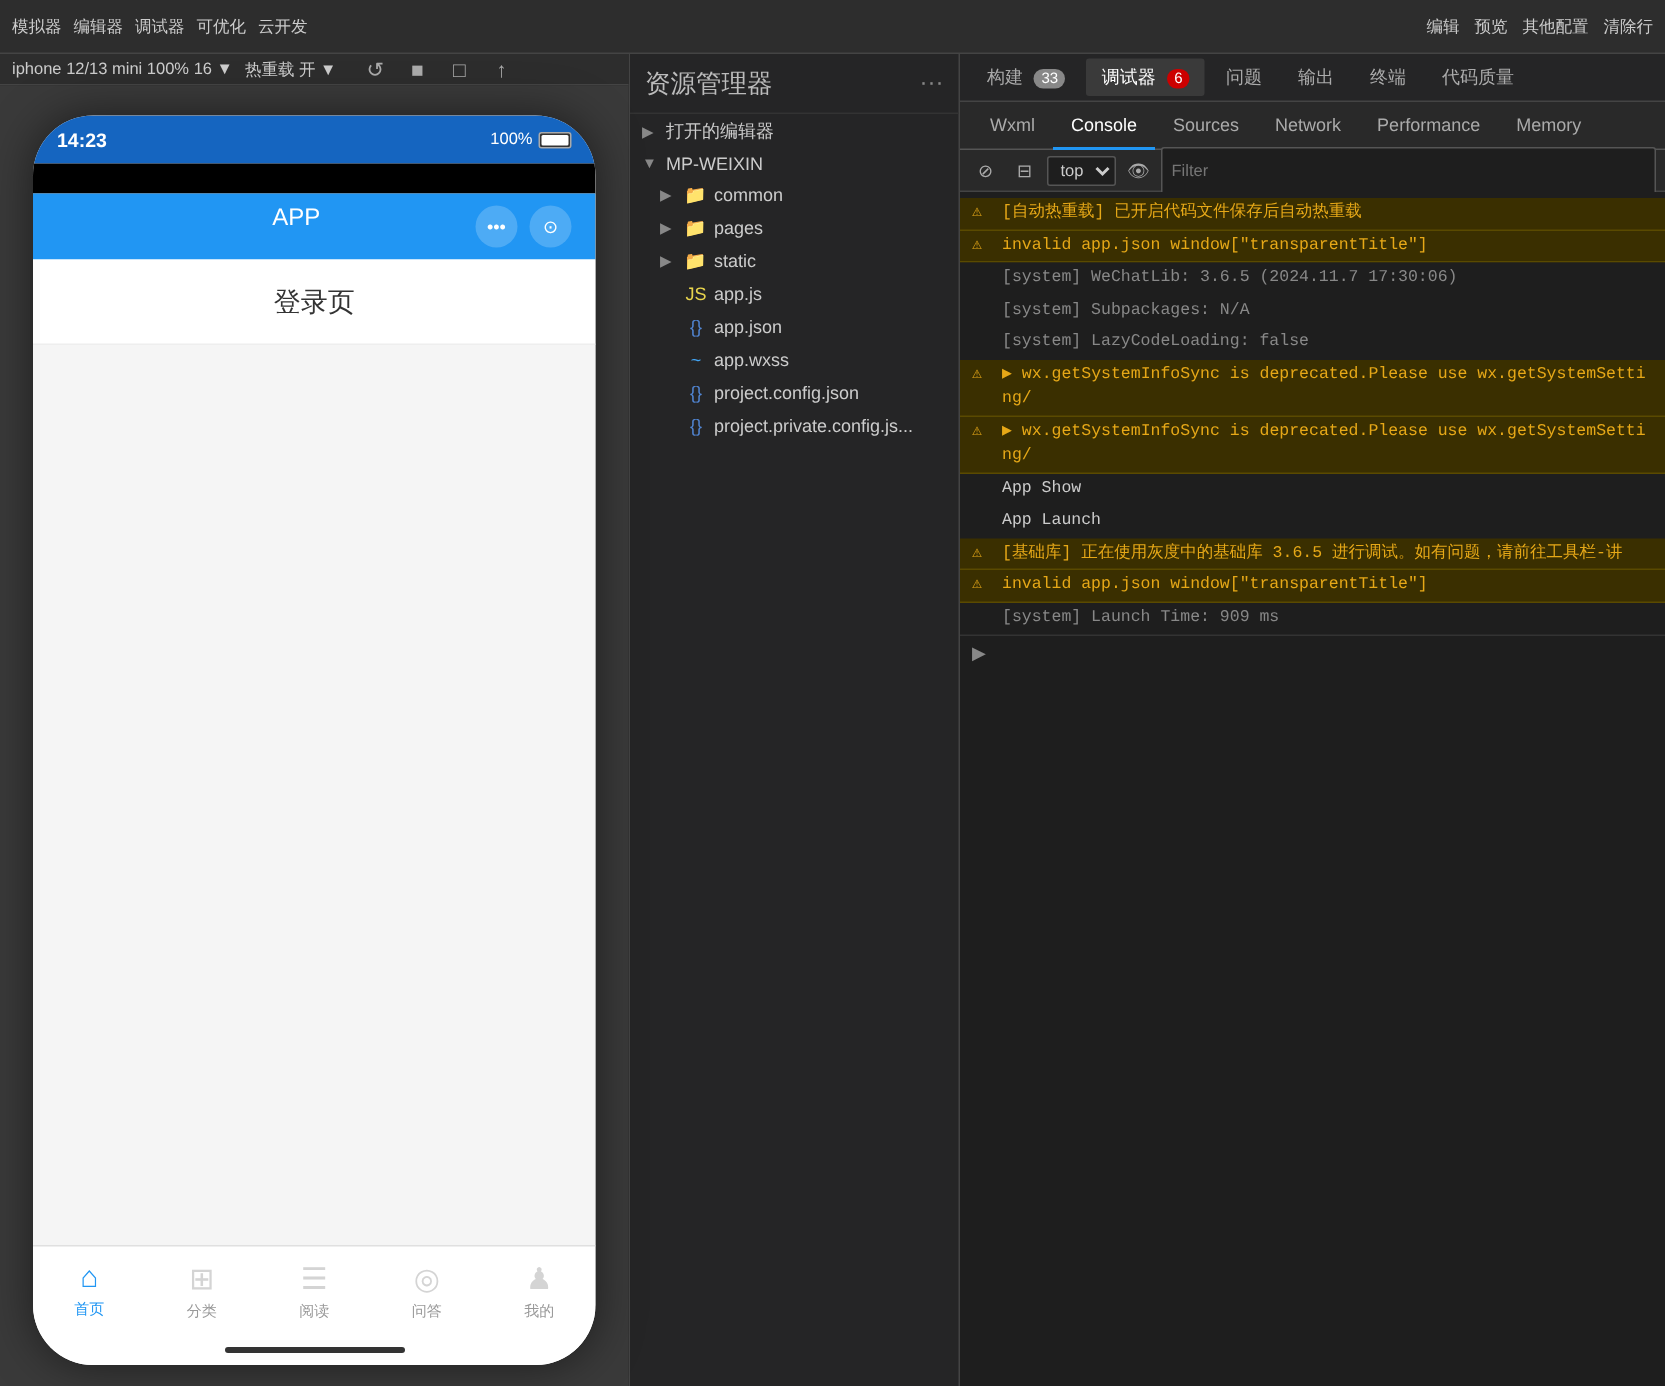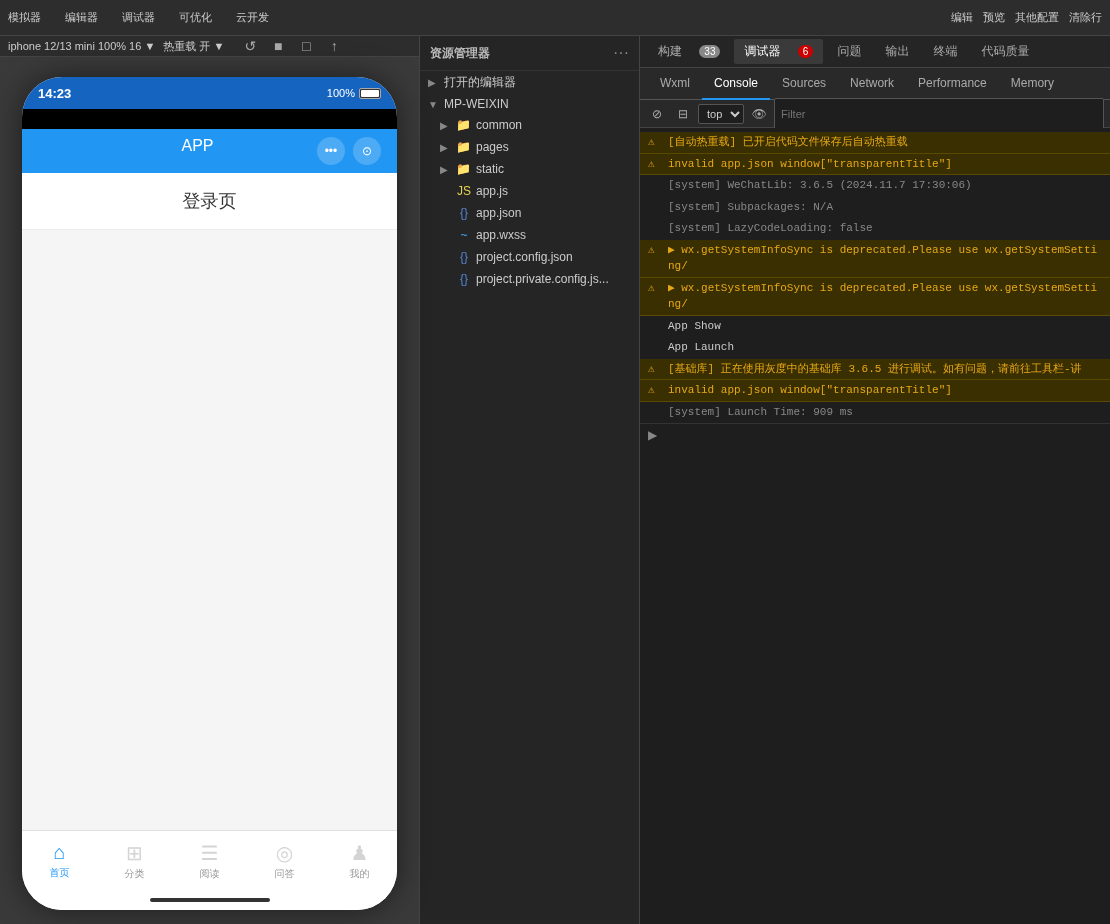--- a/index.html
+++ b/index.html
@@ -19,21 +19,21 @@
       align-items: center;
       background: #2d2d2d;
       height: 36px;
       border-bottom: 1px solid #444;
       padding: 0 8px;
       gap: 6px;
     }
     .top-bar-left {
       display: flex;
       align-items: center;
-      gap: 24px;
+      gap: 8px;
       flex: 1;
     }
     .top-bar-text {
       color: #ccc;
       font-size: 11px;
     }
     .top-bar-icons {
       display: flex;
       align-items: center;
       gap: 10px;
@@ -239,24 +239,24 @@
     .explorer-header {
       display: flex;
       align-items: center;
       justify-content: space-between;
       padding: 8px 10px;
       font-size: 11px;
       color: #bbb;
       border-bottom: 1px solid #333;
     }
     .explorer-title {
-      font-size: 12px;
+      font-size: 17px;
       color: #bbb;
       text-transform: uppercase;
-      font-weight: 700;
+      font-weight: 400;
     }
     .explorer-more {
       color: #888;
       font-size: 16px;
       cursor: pointer;
     }
 
     .tree-item {
       display: flex;
       align-items: center;
@@ -312,21 +312,21 @@
     .debug-tab.active {
       color: #fff;
       background: #3a3a3a;
     }
     .debug-tab .badge {
       background: #888;
       color: #fff;
       font-size: 10px;
       border-radius: 8px;
       padding: 1px 5px;
-      margin-left: 14px;
+      margin-left: 4px;
     }
     .debug-tab .badge.red { background: #c00; }
 
     .devtools-panel {
       flex: 1;
       display: flex;
       flex-direction: column;
       background: #1e1e1e;
     }
 

